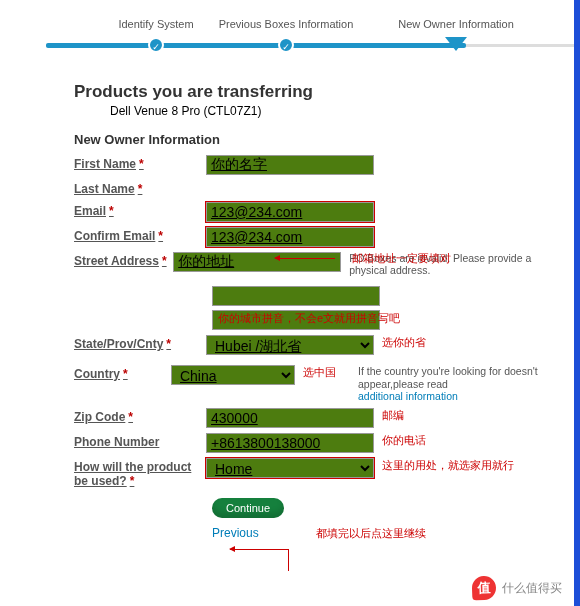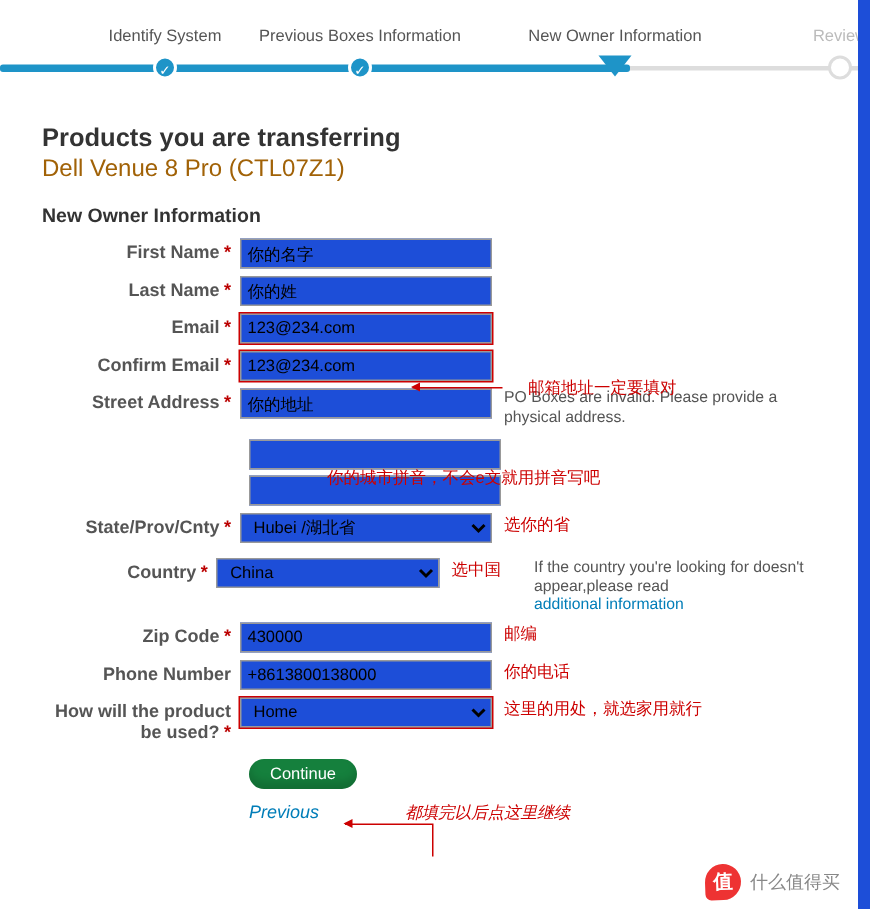--- a/index.html
+++ b/index.html
@@ -8,21 +8,22 @@
     font-family: Arial, Helvetica, "Microsoft YaHei", sans-serif;
     font-size: 12px;
     color: #444;
     background: #fff;
   }
   .page {
     width: 580px;
     height: 606px;
     position: relative;
     overflow: hidden;
-    border-right: 8px solid #1d4ed8;
+    border-right: 6px solid #1d4ed8;
+    padding-left: 46px;
   }
   
   .steps {
     position: relative;
     height: 60px;
     padding: 0 10px;
     margin-top: 8px;
   }
   .steps-bar {
     position: absolute;
@@ -74,47 +75,49 @@
     border-top: 14px solid #1e94c8;
     margin: 7px auto 0;
   }
   .content { padding: 4px 28px 0 28px; }
   h2 {
     font-size: 17px;
     font-weight: bold;
     color: #333;
     margin: 10px 0 2px 0;
   }
-  .sub { font-size: 16px; color: #a16207; margin-bottom: 14px; }
+  .sub { font-size: 12px; color: #000000; margin-bottom: 14px; margin-left: 36px; }
   .section-h {
     font-size: 13px;
     font-weight: bold;
     color: #333;
     margin: 6px 0 8px 0;
   }
   .row { display: flex; align-items: flex-start; margin: 5px 0; }
   .label {
     width: 132px;
-    text-align: right;
+    text-align: left;
     padding-right: 6px;
     font-weight: bold;
     font-size: 12px;
     color: #555;
     padding-top: 3px;
     line-height: 1.15;
+    text-decoration: underline;
   }
   .req { color: #b00; margin-left: 3px; font-weight: bold; }
   input[type=text], select {
     width: 168px;
     height: 20px;
     border: 1px solid #999;
-    font-size: 11px;
+    font-size: 14px;
     padding: 1px 4px;
     font-family: inherit;
-    background:#1d4ed8;
+    background:#4d7c0f;
+    text-decoration:underline;
   }
   .outlined { outline: 1px solid #c00; }
   .note {
     font-size: 10.5px;
     color: #555;
     padding-left: 8px;
     line-height: 1.2;
     max-width: 210px;
   }
   .note a, .link { color: #007db8; text-decoration: none; }
@@ -131,21 +134,21 @@
     background: #15803d;
     color: #fff;
     border: none;
     border-radius: 11px;
     padding: 4px 14px;
     font-size: 11px;
     cursor: pointer;
     box-shadow: inset 0 -5px 6px rgba(0,0,0,.15);
   }
   .btn-row { margin-left: 138px; margin-top: 10px; display:flex; align-items:center; }
-  .prev-row { margin-left: 138px; margin-top: 8px; font-style: italic; }
+  .prev-row { margin-left: 138px; margin-top: 8px; }
   
   .redline {
     position: absolute;
     background: #c00;
     height: 1px;
     z-index: 10;
   }
   .redarrow-l::after{
     content:"";
     position:absolute;
@@ -211,21 +214,20 @@
 
     <div class="section-h">New Owner Information</div>
 
     <div class="row">
       <div class="label"><span>First Name</span><span class="req">*</span></div>
       <input type="text" value="你的名字" style="">
     </div>
 
     <div class="row">
       <div class="label"><span>Last Name</span><span class="req">*</span></div>
-      <input type="text" value="你的姓" style="">
     </div>
 
 
     <div class="row">
       <div class="label"><span>Email</span><span class="req">*</span></div>
       <input type="text" class="outlined" value="123@234.com" style="">
     </div>
 
     <div class="row">
       <div class="label"><span>Confirm Email</span><span class="req">*</span></div>

